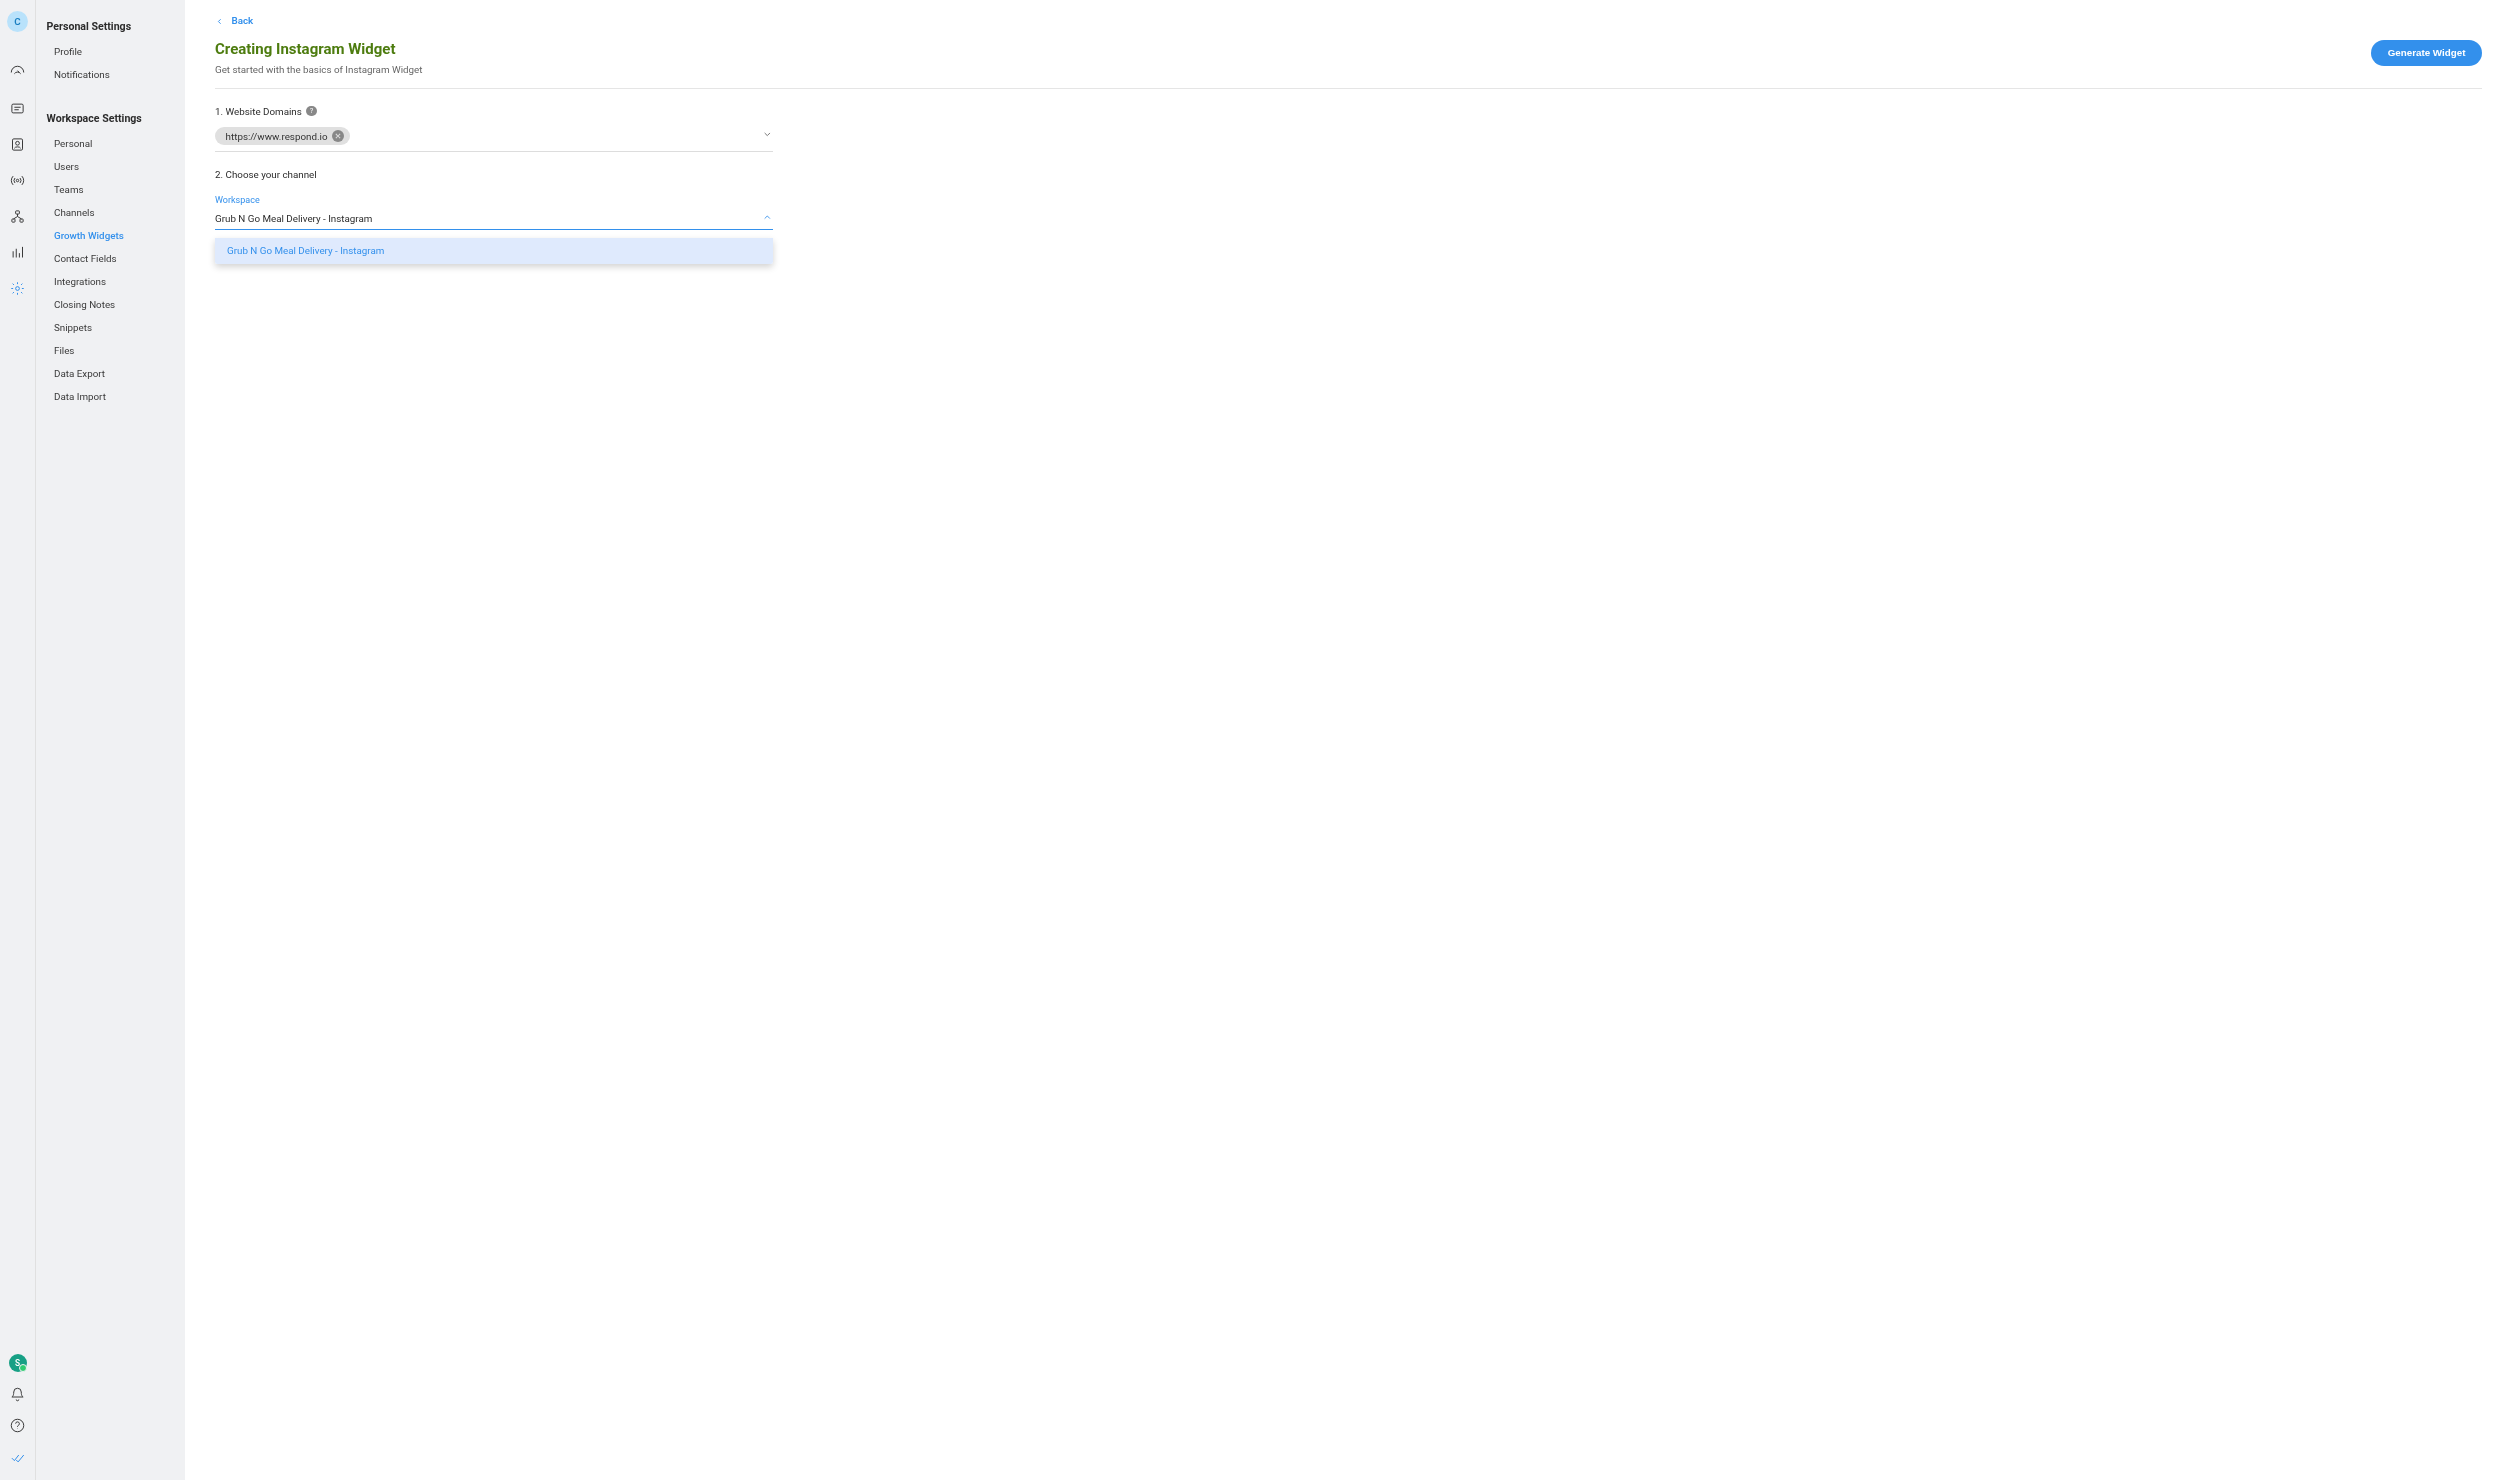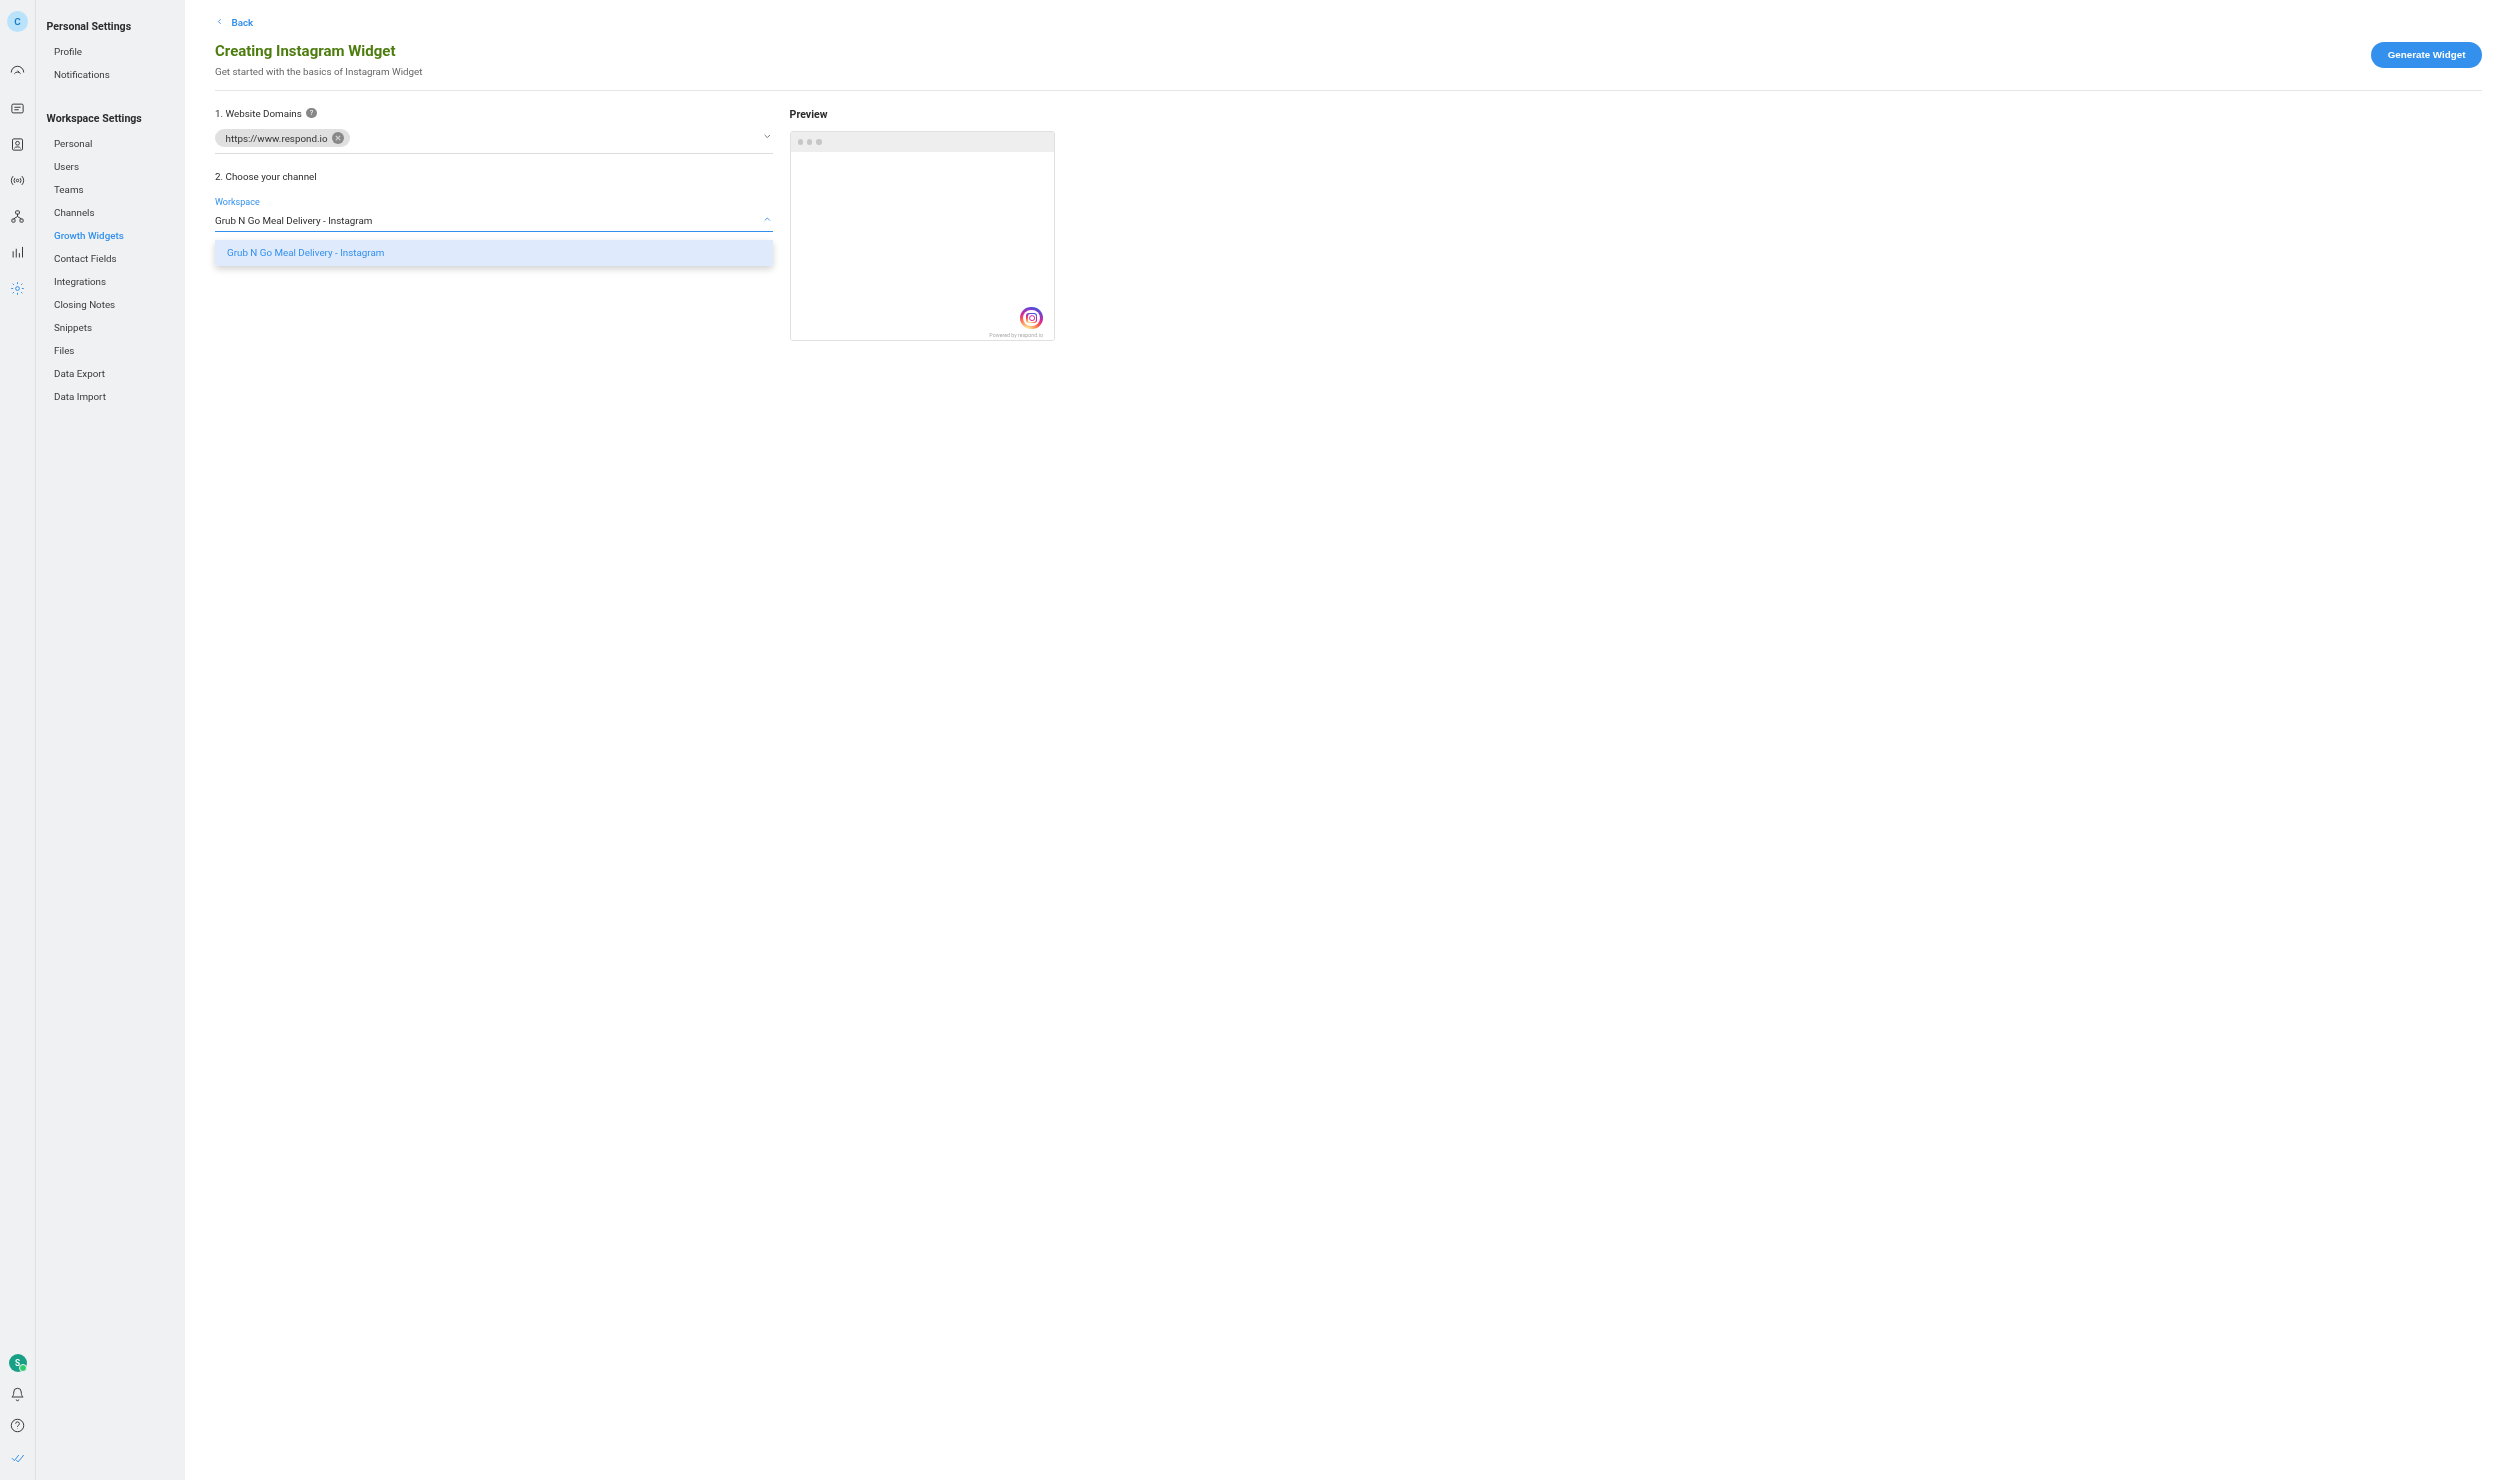--- a/index.html
+++ b/index.html
@@ -119,21 +119,21 @@
     
     
     .main {
       flex: 1;
       background: #fff;
       padding: 15px 30px;
       overflow-y: auto;
     }
     .back-link {
       display: inline-flex;
-      align-items: flex-start;
+      align-items: flex-end;
       gap: 7.5px;
       color: #3390ec;
       font-size: 9.8px;
       font-weight: 600;
       cursor: pointer;
       margin-bottom: 13.6px;
     }
     .back-link svg { stroke: #3390ec; }
     
     .page-header {
@@ -487,33 +487,15 @@
           <svg width="10.6" height="10.6" viewBox="0 0 24 24" fill="none" stroke-width="2">
               <polyline points="18 15 12 9 6 15"></polyline>
             </svg>
         </span>
       </div>
       <div class="dropdown-panel">
         <div class="dropdown-option">Grub N Go Meal Delivery - Instagram</div>
       </div>
     </div>
 
-    <div class="preview-col">
-      <div class="preview-title">Preview</div>
-      <div class="preview-box">
-        <div class="preview-header">
-          <div class="dot"></div>
-            <div class="dot"></div>
-            <div class="dot"></div>
-        </div>
-        <div class="preview-body">
-          <div class="ig-fab">
-            <div class="ig-fab-inner">
-              <div class="ig-glyph2"></div>
-            </div>
-          </div>
-          <div class="powered">Powered by respond.io</div>
-        </div>
-      </div>
-    </div>
   </div>
 </div>
 
 
 </body></html>

